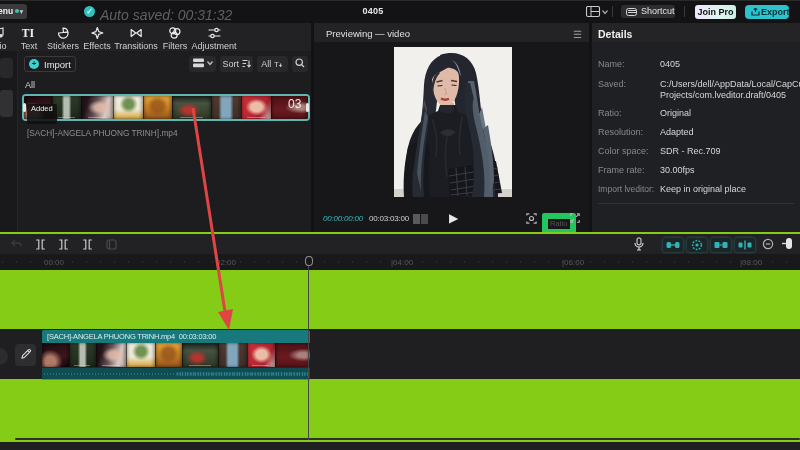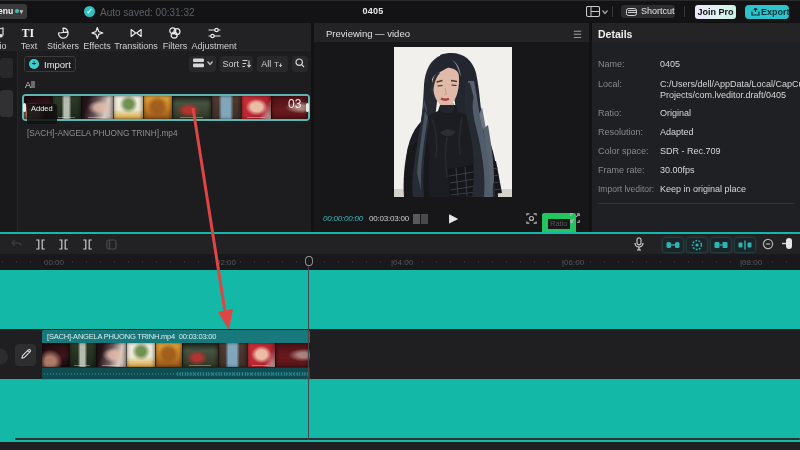--- a/index.html
+++ b/index.html
@@ -6,21 +6,21 @@
 html,body { width:800px; height:450px; overflow:hidden; background:#121214; font-family:"Liberation Sans", sans-serif; }
 .abs { position:absolute; }
 #stage { position:relative; width:800px; height:450px; background:#121214; }
 
 
 #topbar { left:0; top:0; width:800px; height:22px; background:#131316; border-top:1px solid #2a2a2a; }
 #menuBtn { left:-14px; top:3px; width:41px; height:15px; background:#3a3a3d; border-radius:3px; color:#f2f2f2; font-size:8.5px; font-weight:bold; line-height:15px; padding-left:12px; }
 #menuDot { left:15px; top:8px; width:3.5px; height:3.5px; border-radius:50%; background:#3dbca8; }
 #menuChev { left:19.5px; top:5.5px; color:#c8c8c8; font-size:7.5px; }
 #saveCheck { left:84px; top:5px; width:11px; height:11px; border-radius:50%; background:#2fc1c1; color:#eafcfc; font-size:8px; text-align:center; line-height:11px; font-weight:bold;}
-#saveTxt { left:100px; top:6px; color:#5c6163; font-size:10px; }
+#saveTxt { left:100px; top:6px; color:#5c6163; font-size:14px;font-style:italic; }
 #title { left:355px; top:5px; width:36px; text-align:center; color:#e8e8e8; font-size:9px; font-weight:bold; letter-spacing:0.3px;}
 #layIc { left:586px; top:5px; }
 #sep1 { left:612px; top:5px; width:1px; height:11px; background:#39393b;}
 #shortcutBtn { left:621px; top:4px; width:54px; height:13px; background:#2d2d30; border-radius:3px; color:#e3e3e3; font-size:9px; line-height:13px; padding:0 0 0 20px; }
 #kbIc{ left:626px; top:6.5px; width:11px; height:8px; border:1px solid #d5d5d5; border-radius:2.5px;}
 #kbIc i{ position:absolute; left:1px; top:1.5px; width:8px; height:1px; background:#d5d5d5;}
 #kbIc b{ position:absolute; left:1px; bottom:1.5px; width:8px; height:1px; background:#d5d5d5;}
 #sep2 { left:684px; top:5px; width:1px; height:11px; background:#39393b;}
 #joinBtn { left:695px; top:4px; width:41px; height:14px; border-radius:3px; background:linear-gradient(100deg,#efe6ff 0%,#dff3ef 60%,#c8efe2 100%); color:#101010; font-size:9px; font-weight:bold; text-align:center; line-height:14px;}
 #exportBtn { left:745px; top:4px; width:44px; height:14px; border-radius:4px; background:#2cc3cc; color:#0c3036; font-size:9px; font-weight:bold; line-height:14px; padding-left:16px;}
@@ -68,21 +68,21 @@
 #snapIc { left:212px; top:7px; }
 #ratioIc { left:228px; top:7px; border:6px solid #22c55e; color:#56565a; border-radius:2px; font-size:7.5px; padding:0 2px; line-height:10px;}
 
 
 #dTitle { left:6px; top:5px; color:#f0f0f0; font-size:10.5px; font-weight:bold; }
 .dRow { position:absolute; left:6px; color:#87898c; font-size:9px; }
 .dVal { position:absolute; left:68px; color:#d6d7d8; font-size:9px; width:200px; white-space:nowrap;}
 #dSep { left:6px; top:180px; width:196px; height:1px; background:#323335; }
 
 
-#tl { left:0; top:232px; width:800px; height:218px; background:#14b8a6; }
+#tl { left:0; top:232px; width:800px; height:218px; background:#84cc16; }
 #tlBar { left:0; top:2px; width:800px; height:20px; background:#222225; }
 .tIc { position:absolute; top:3px; color:#c8c8c8; font-size:10px; }
 .tealIc { position:absolute; top:5px; filter:drop-shadow(0 0 1.5px rgba(47,179,179,0.5)); }
 #ruler { left:0; top:22px; width:800px; height:16px; background:#19191b; color:#55585a; font-size:8px; background-image:repeating-linear-gradient(90deg, #2c2c2e 0 1px, transparent 1px 14px); background-position:2px 0; background-size:100% 2px; background-repeat:no-repeat; background-position-y:7px;}
 .rl { position:absolute; top:4px; }
 #playhead { left:305px; top:24px; width:8px; height:10px; border:1.5px solid #909090; border-radius:45%; background:#19191b; z-index:5;}
 #phLine { left:308px; top:34px; width:1px; height:174px; background:#47474a; z-index:4;}
 
 
 #clip { left:42px; top:98px; width:268px; height:50px; border-radius:2px; overflow:hidden; }
@@ -304,21 +304,21 @@
           <path d="M1 4 V1 H4 M9 1 H12 V4 M12 9 V12 H9 M4 12 H1 V9 M8 5 L11 2 M5 8 L2 11" stroke="#b8b8b8" stroke-width="1.4" fill="none"></path>
         </svg>
     </div>
   </div>
 
   <div class="abs" id="rightPanel">
     <div class="abs" style="left:0; top:0; width:208px; height:19px; background:#242427;"></div>
       <div class="abs" id="dTitle">Details</div>
     <div class="dRow" style="top:36px;">Name:</div>
       <div class="dVal" style="top:36px;">0405</div>
-    <div class="dRow" style="top:56px;">Local:</div>
+    <div class="dRow" style="top:56px;">Saved:</div>
     <div class="dVal" style="top:56px;">C:/Users/dell/AppData/Local/CapCut/User</div>
     <div class="dVal" style="top:67px;">Projects/com.lveditor.draft/0405</div>
     <div class="dRow" style="top:85px;">Ratio:</div>
       <div class="dVal" style="top:85px;">Original</div>
     <div class="dRow" style="top:104px;">Resolution:</div>
       <div class="dVal" style="top:104px;">Adapted</div>
     <div class="dRow" style="top:123px;">Color space:</div>
       <div class="dVal" style="top:123px;">SDR - Rec.709</div>
     <div class="dRow" style="top:142px;">Frame rate:</div>
       <div class="dVal" style="top:142px;">30.00fps</div>

